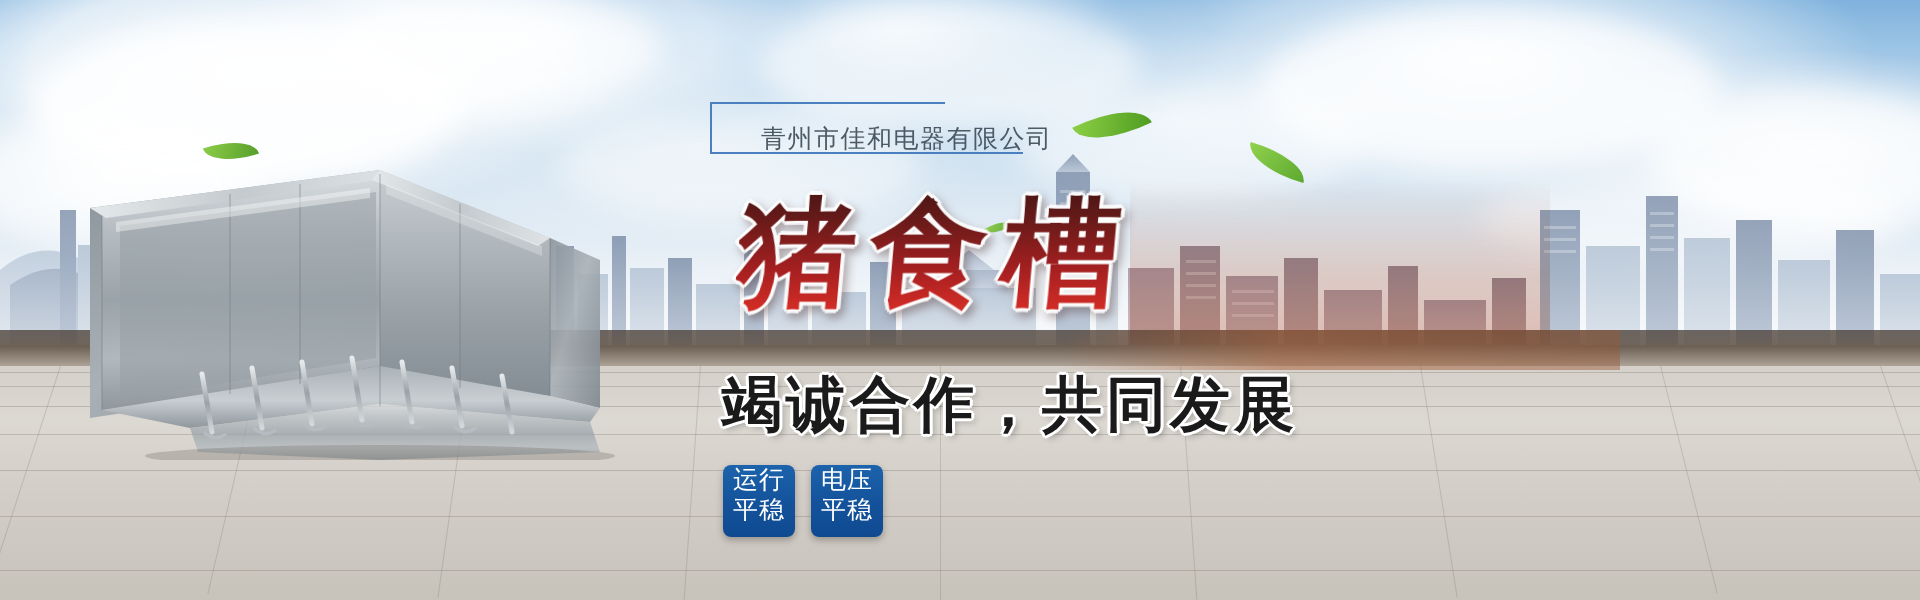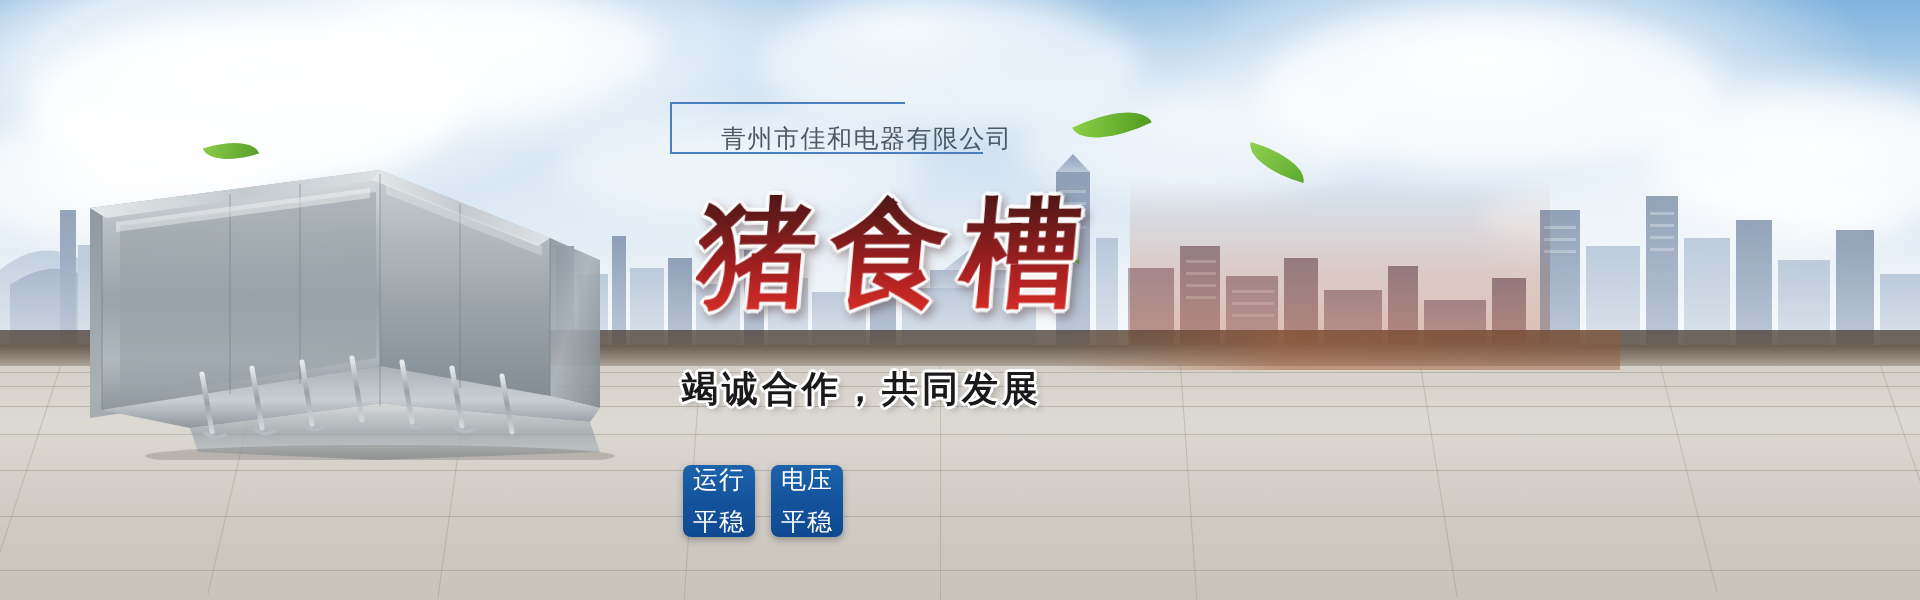--- a/index.html
+++ b/index.html
@@ -79,21 +79,21 @@
   .tv { position:absolute; background:rgba(120,114,105,.26); width:1px; top:0; height:234px;
         transform-origin:top center; }
 
   
   .product { position:absolute; left:80px; top:160px; width:560px; height:300px; }
 
   
   .leaf { position:absolute; border-radius:0 100% 0 100%; }
 
   
-  .content { position:absolute; left:658px; top:95px; width:560px; }
+  .content { position:absolute; left:698px; top:95px; width:560px; }
 
   .name-row { position:relative; height:70px; }
   .bracket {
     position:absolute; left:12px; top:7px; width:235px; height:52px;
     border:2px solid #4a7fc0;
     border-right:none;
   }
   .bracket::after {
     content:""; position:absolute; right:-78px; bottom:-2px;
     width:78px; height:2px; background:#4a7fc0;
@@ -116,38 +116,38 @@
            drop-shadow(-2px -2px 0 rgba(255,255,255,.9))
            drop-shadow(2px -2px 0 rgba(255,255,255,.9))
            drop-shadow(-2px 2px 0 rgba(255,255,255,.9))
            drop-shadow(4px 5px 5px rgba(60,20,15,.35));
     transform:skewX(-5deg);
     font-family:"DejaVu Serif","Liberation Serif",serif;
   }
 
   .subhead {
     position:absolute; left:24px; top:270px;
-    font-size:36px; font-weight:bold; letter-spacing:4px;
+    font-size:60px; font-weight:bold; letter-spacing:4px;
     color:#1a1a1a; white-space:nowrap;
     text-shadow:
        2px 2px 0 #fff, -2px -2px 0 #fff, 2px -2px 0 #fff, -2px 2px 0 #fff,
        3px 0 0 #fff, -3px 0 0 #fff, 0 3px 0 #fff, 0 -3px 0 #fff,
        4px 4px 6px rgba(0,0,0,.25);
   }
 
   .badges {
     position:absolute; left:25px; top:370px;
     display:flex; gap:16px;
   }
   .badge {
     width:72px; height:72px; border-radius:8px;
     background:linear-gradient(180deg,#1c63ab 0%,#13529b 55%,#0f4a90 100%);
     color:#fff;
     display:flex; flex-direction:column;
-    align-items:center; justify-content:space-between;
+    align-items:center; justify-content:flex-start;
     font-size:25px; line-height:30px; letter-spacing:1px;
     box-shadow:0 3px 7px rgba(0,0,0,.28);
   }
   .badge span { display:block; }
 </style>
 </head>
 <body>
 
 <div id="banner">
 

